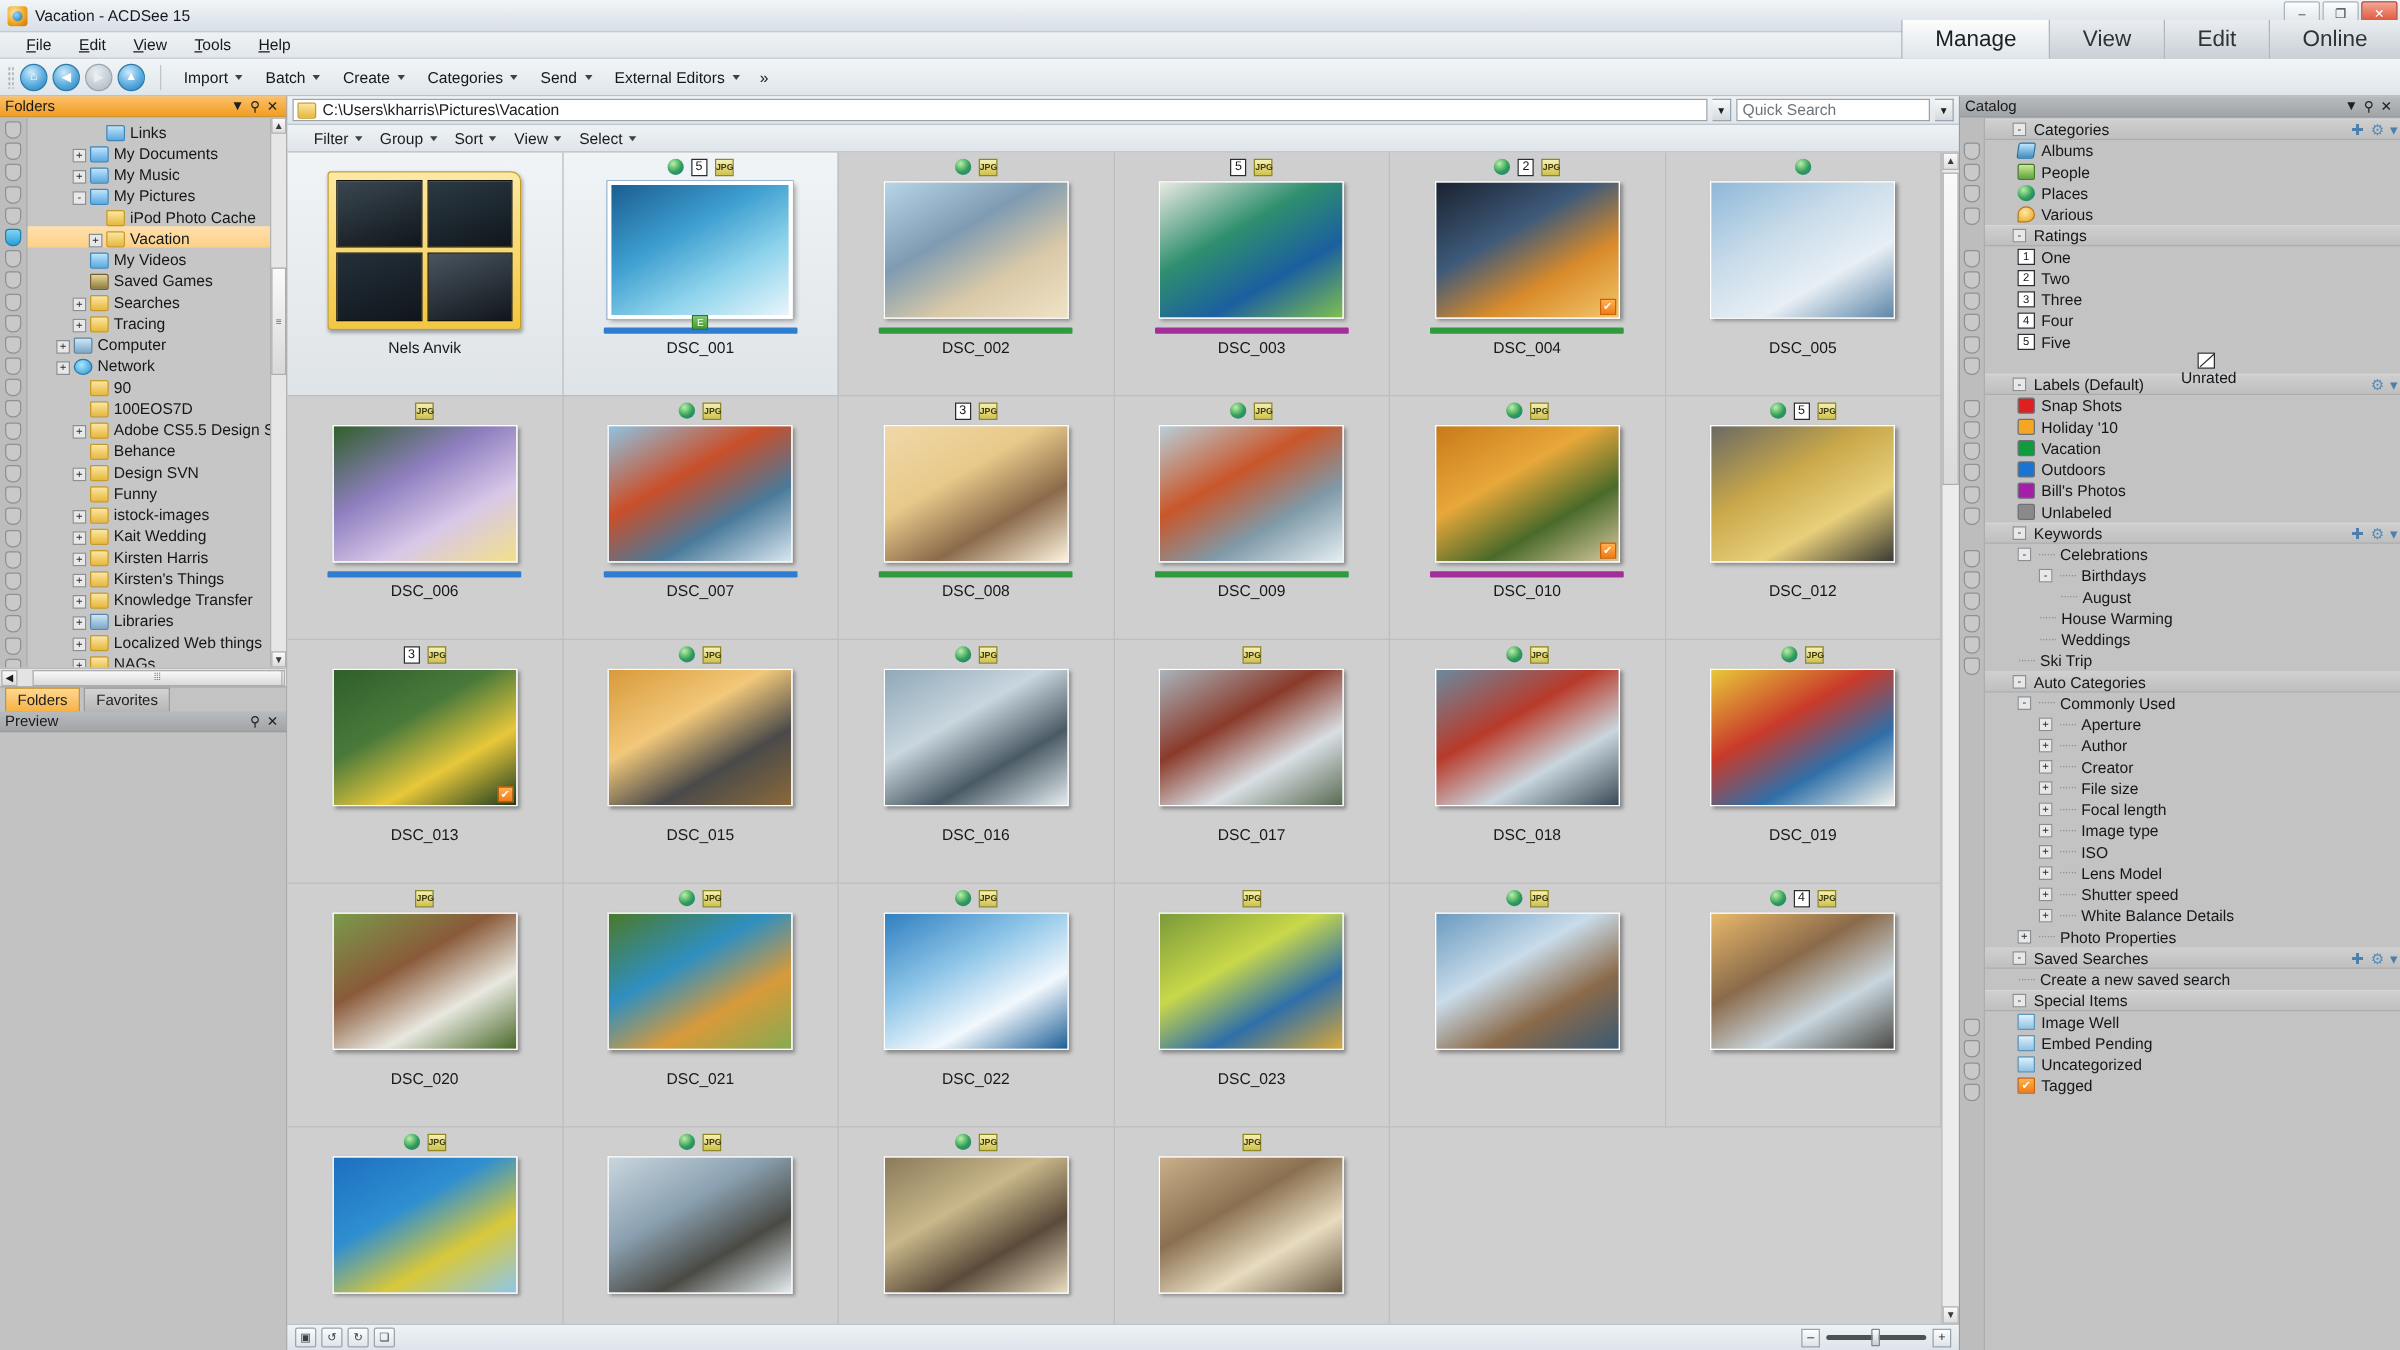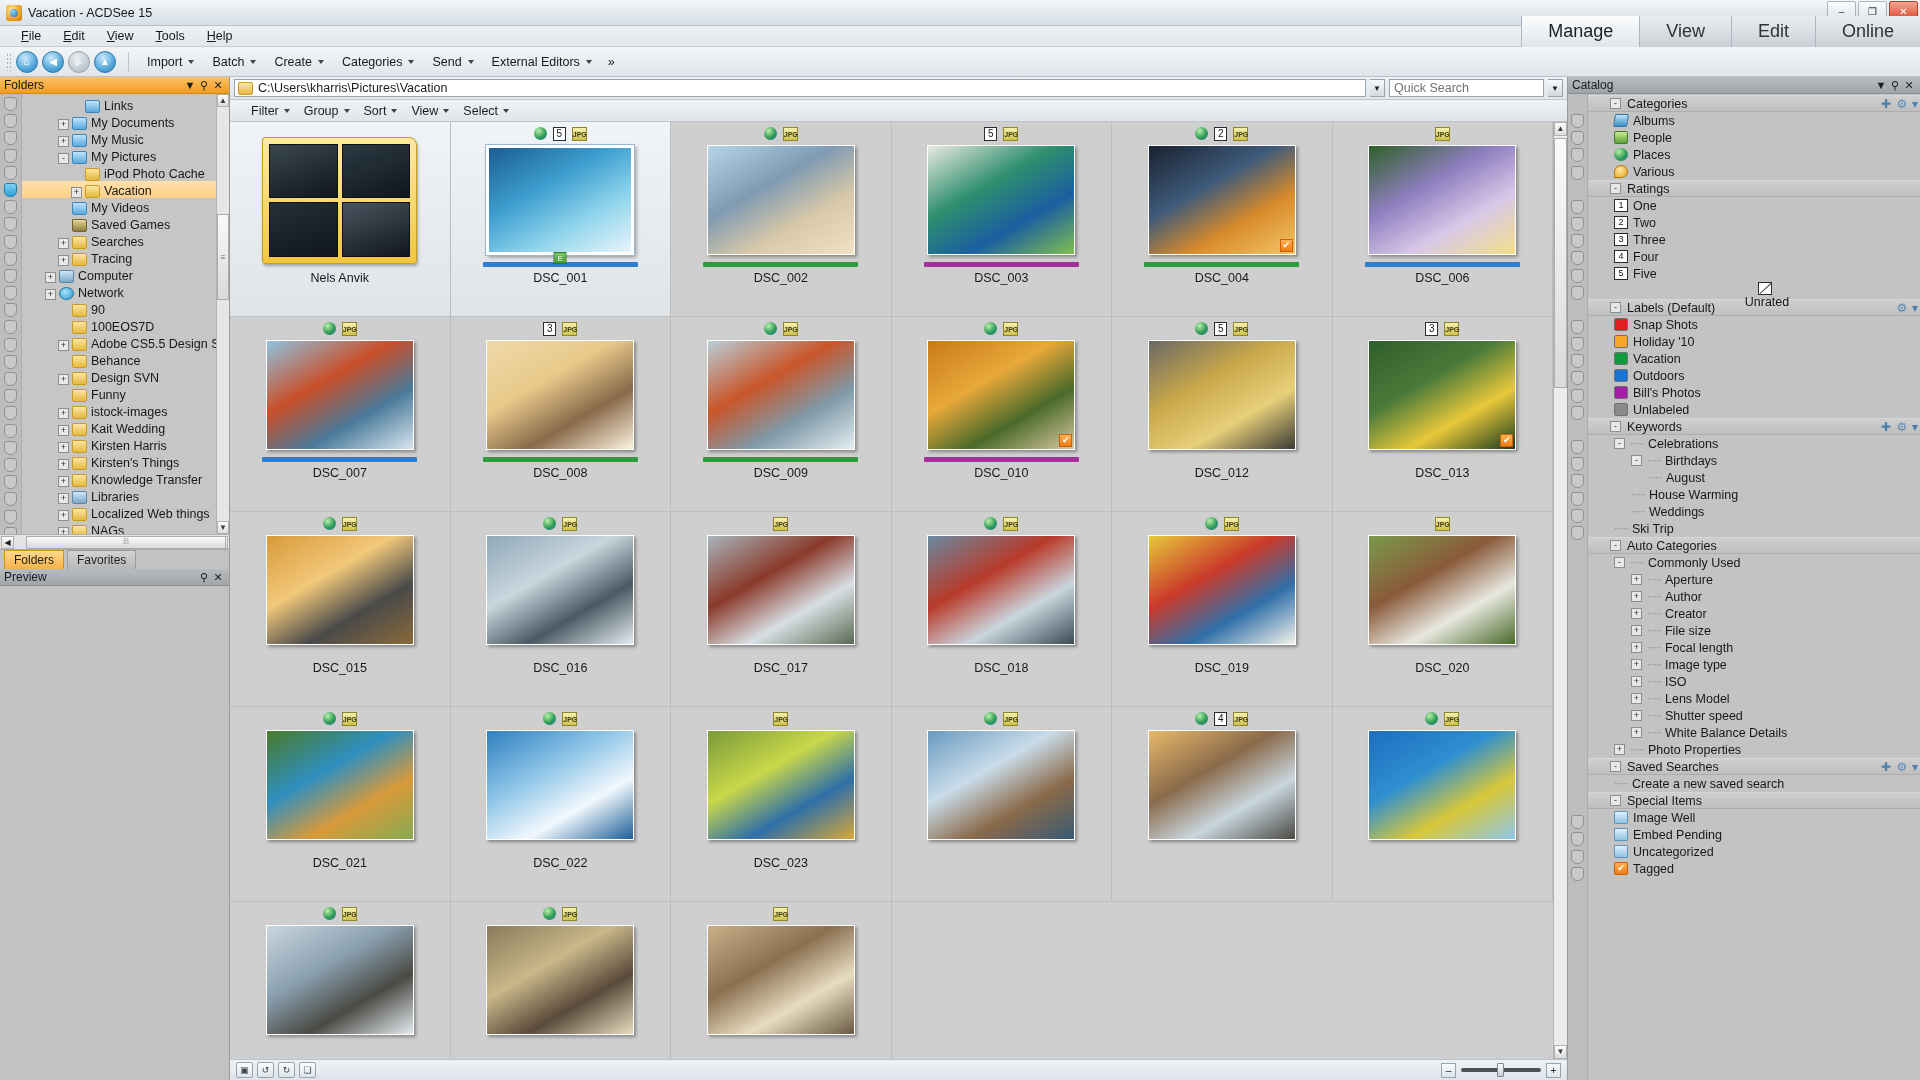--- a/index.html
+++ b/index.html
@@ -618,20 +618,30 @@
               <div class="thumb-box">
                 <div class="thumb" title="cyclist silhouette at sunset" style="width: 148px; height: 110px; background: linear-gradient(150deg, rgb(26, 34, 48) 0%, rgb(62, 90, 122) 38%, rgb(217, 139, 42) 68%, rgb(242, 198, 106) 100%);">
                   <span class="tag-chk">✔</span>
                 </div>
               </div>
               <div class="labelbar" style="background: rgb(47, 155, 62);"></div>
               <div class="cap">DSC_004</div>
             </div>
             <div class="cell">
               <div class="badges">
+                <span class="b-globe"></span>
+              </div>
+              <div class="thumb-box">
+                <div class="thumb" title="airplane taking off" style="width: 148px; height: 110px; background: linear-gradient(150deg, rgb(143, 184, 216) 0%, rgb(201, 220, 234) 38%, rgb(232, 239, 245) 68%, rgb(93, 134, 168) 100%);"></div>
+              </div>
+              <div class="labelbar" style="background: transparent;"></div>
+              <div class="cap">DSC_005</div>
+            </div>
+            <div class="cell">
+              <div class="badges">
                 <span class="b-fmt">JPG</span>
               </div>
               <div class="thumb-box">
                 <div class="thumb" title="purple water lily" style="width: 148px; height: 110px; background: linear-gradient(150deg, rgb(47, 95, 42) 0%, rgb(143, 127, 192) 38%, rgb(216, 200, 232) 68%, rgb(242, 224, 138) 100%);"></div>
               </div>
               <div class="labelbar" style="background: rgb(47, 125, 209);"></div>
               <div class="cap">DSC_006</div>
             </div>
             <div class="cell">
               <div class="badges">

